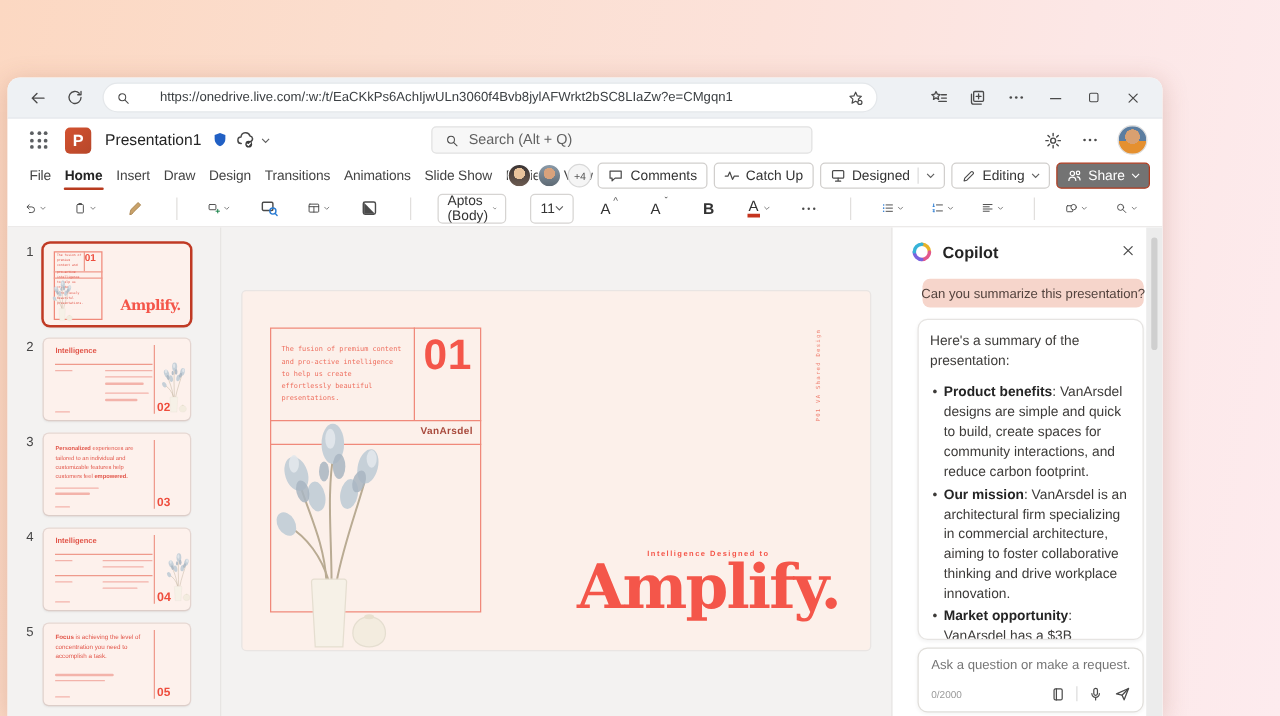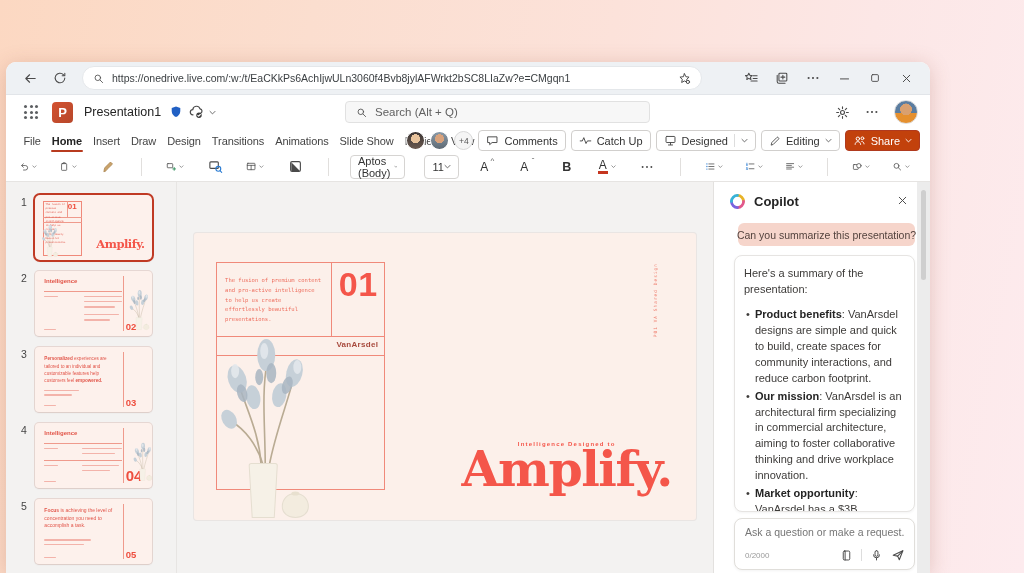--- a/index.html
+++ b/index.html
@@ -13,21 +13,21 @@
 
   .window { position:absolute; left:6px; top:62px; width:924px; height:511px;
     background:#fff; border-radius:10px 10px 0 0; box-shadow:0 3px 20px rgba(150,80,60,.25);
     display:flex; flex-direction:column; overflow:hidden; }
 
   
   .chrome { flex:0 0 33px; background:#eef1f4; border-bottom:1px solid #e2e5e9;
     display:flex; align-items:center; padding:0 12px; gap:6px; }
   .cbtn { width:24px; height:24px; border-radius:6px; display:flex; align-items:center; justify-content:center; }
   .url-bar { width:620px; height:24px; background:#fff; border:1px solid #e4e7ea; border-radius:13px;
-    display:flex; align-items:center; gap:8px; padding:0 10px; margin-left:4px; }
+    display:flex; align-items:center; gap:24px; padding:0 10px; margin-left:4px; }
   .url-text { flex:1; font-size:10.5px; color:#3c4043; white-space:nowrap; overflow:hidden; }
   .chrome-right { margin-left:auto; display:flex; align-items:center; gap:7px; }
 
   
   .ppt-header { flex:0 0 34px; background:#fff; display:flex; align-items:center; padding:0 12px; position:relative; }
   .waffle { display:grid; grid-template-columns:repeat(3,3px); grid-gap:2.5px; margin:0 14px 0 6px; }
   .waffle i { width:3px; height:3px; border-radius:50%; background:#5c5f62; }
   .ppt-logo { width:21px; height:21px; border-radius:4px; background:linear-gradient(135deg,#d35230,#b7472a);
     color:#fff; font-weight:bold; font-size:13px; display:flex; align-items:center; justify-content:center; margin-right:11px; }
   .doc-title { font-size:12.5px; color:#242424; margin-right:8px; }
@@ -46,21 +46,21 @@
   .rtab.active::after { content:""; position:absolute; left:5px; right:5px; bottom:0; height:2.5px; border-radius:2px; background:#b83b1f; }
   .tabs-right { position:absolute; right:10px; top:0; height:23px; display:flex; align-items:center; gap:5px; }
   .mini-av { width:19px; height:19px; border-radius:50%; border:1px solid #fff; }
   .av1 { background:radial-gradient(circle at 50% 40%,#e8c39c 34%,rgba(0,0,0,0) 35%),linear-gradient(#3a3433,#6b5a50); }
   .av2 { background:radial-gradient(circle at 50% 40%,#d8a27c 34%,rgba(0,0,0,0) 35%),linear-gradient(#8a9aa8,#5e6a74); }
   .badge-plus { width:19px; height:19px; border-radius:50%; background:#f5f5f5; border:1px solid #d8d8d8;
     font-size:8.5px; color:#555; display:flex; align-items:center; justify-content:center; }
   .pill-btn { height:21px; border:1px solid #d1cfcd; border-radius:4px; background:#fff; display:flex;
     align-items:center; gap:5px; padding:0 7px; font-size:11px; color:#333; white-space:nowrap; }
   .pill-sep { width:1px; height:13px; background:#ddd; margin:0 1px; }
-  .share-btn { background:#c2410c; border-color:#b03a1e; color:#fff; }
+  .share-btn { background:#737373; border-color:#b03a1e; color:#fff; }
   .share-btn svg { stroke:#fff; }
 
   
   .toolbar { flex:0 0 30px; background:#fff; border-bottom:1px solid #e6e4e2; display:flex; align-items:center;
     padding:0 10px; gap:16px; }
   .tb { height:24px; min-width:24px; border-radius:4px; display:flex; align-items:center; justify-content:center; gap:3px; padding:0 3px; }
   .vdiv { width:1px; height:18px; background:#e1dfdd; margin:0 5px; flex:0 0 1px; }
   .cv { width:7px; height:5px; stroke:#5f5f5f; fill:none; stroke-width:1.3; }
   .font-sel { width:116px; height:24px; border:1px solid #d6d4d2; border-radius:4px; display:flex; align-items:center;
     justify-content:space-between; padding:0 7px; font-size:11px; color:#333; }
@@ -598,21 +598,21 @@
             <div class="m-hline" style="left:8%;top:31%;width:66%"></div>
             <div class="m-line" style="left:8%;top:38%;width:12%"></div>
             <div class="m-line" style="left:40%;top:38%;width:34%"></div>
             <div class="m-line" style="left:40%;top:46%;width:28%"></div>
             <div class="m-hline" style="left:8%;top:57%;width:66%"></div>
             <div class="m-line" style="left:8%;top:64%;width:12%"></div>
             <div class="m-line" style="left:40%;top:64%;width:32%"></div>
             <div class="m-line" style="left:40%;top:72%;width:24%"></div>
             <div class="m-vline" style="left:75%;top:8%;height:84%"></div>
             <div class="m-line" style="left:8%;bottom:9%;width:10%"></div>
-            <div class="m-num" style="left:77.5%;bottom:6%;font-size:15px">04</div>
+            <div class="m-num" style="left:77.5%;bottom:6%;font-size:10px">04</div>
             <svg class="m-abs" style="left:82%;bottom:10%;width:20%;height:62%" viewBox="0 0 110 186">
                 <use href="#plantg"></use>
               </svg>
           </div>
         </div>
 
         <div class="thumb-row">
           <div class="tnum">5</div>
           <div class="thumb">
             <div class="m-body" style="left:8%;top:13%;width:58%;font-size:5px;line-height:1.5">

